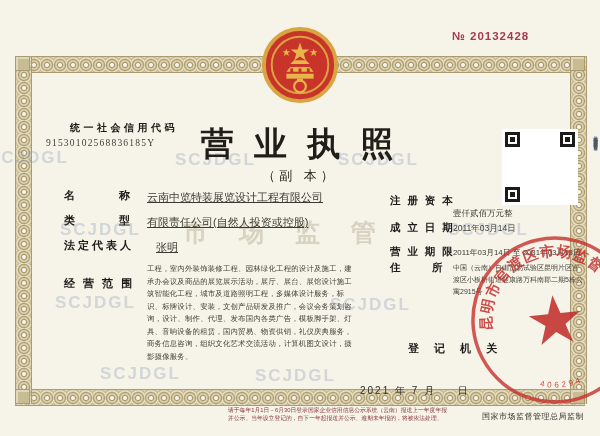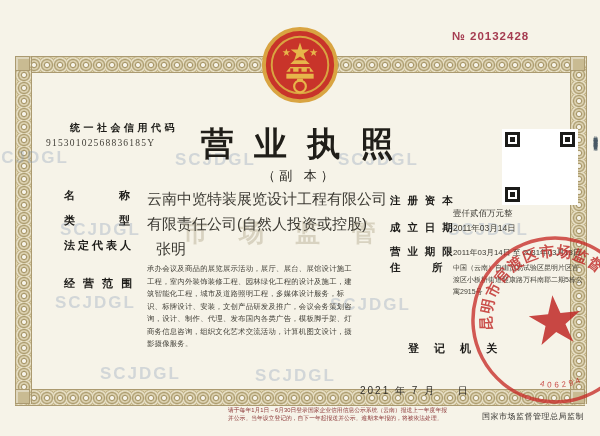--- a/index.html
+++ b/index.html
@@ -47,21 +47,21 @@
       repeating-linear-gradient(90deg,#20201e 0 3px,#fff 3px 7px),
       repeating-linear-gradient(0deg,#20201e 0 3px,#fff 3px 7px);
     background-blend-mode:screen;box-shadow:0 0 0 3px #fff;}
   .qr .finder{position:absolute;width:15px;height:15px;border:3px solid #1b1b19;background:#fff;box-sizing:border-box;}
   .qr .finder::after{content:"";position:absolute;left:2px;top:2px;width:5px;height:5px;background:#1b1b19;}
   .qr .f-tl{left:0;top:0;} .qr .f-tr{right:0;top:0;} .qr .f-bl{left:0;bottom:0;}
   .qr-note{position:absolute;left:578px;top:133px;height:74px;width:20px;
     writing-mode:vertical-rl;font-size:4.2px;line-height:5px;color:#4a5a66;letter-spacing:.3px;}
   
   .lbl{position:absolute;font-size:11px;font-weight:bold;color:#1c1b18;white-space:nowrap;}
-  .val{position:absolute;font-size:15px;color:#3c3a33;white-space:nowrap;}
+  .val{position:absolute;font-size:11px;color:#3c3a33;white-space:nowrap;text-decoration:underline;}
   .lbl5{letter-spacing:3px;}
   .lblsp{letter-spacing:2.5px;margin-top:14px;}
   .scope{position:absolute;left:147px;top:263px;font-size:7.4px;line-height:12.5px;color:#44423a;letter-spacing:.2px;}
   .scope div{white-space:nowrap;}
   .rlbl{position:absolute;left:390px;font-size:10.5px;font-weight:bold;color:#1c1b18;white-space:nowrap;letter-spacing:2px;}
   .rval{position:absolute;left:453px;font-size:8.5px;color:#3c3a33;white-space:nowrap;}
   .addr{position:absolute;left:453px;top:262px;font-size:7px;line-height:12px;color:#44423a;}
   .addr div{white-space:nowrap;}
   .reg-label{position:absolute;left:408px;top:341px;font-size:11px;font-weight:bold;letter-spacing:6px;color:#1c1b18;}
   .reg-date{position:absolute;left:360px;top:384px;font-size:10px;letter-spacing:2px;color:#2f2d28;}
@@ -133,25 +133,26 @@
   <div class="val" style="left:147px;top:190px;">云南中览特装展览设计工程有限公司</div>
 
   <div class="lbl" style="left:64px;top:213px;">类　　　　型</div>
   <div class="val" style="left:147px;top:215px;">有限责任公司(自然人投资或控股)</div>
 
   <div class="lbl lbl5" style="left:64px;top:238px;">法定代表人</div>
   <div class="val" style="left:156px;top:240px;text-align:right;">张明</div>
 
   <div class="lbl lblsp" style="left:64px;top:262px;">经 营 范 围</div>
   <div class="scope">
+    <div>工程，室内外装饰装修工程、园林绿化工程的设计及施工，建</div>
     <div>承办会议及商品的展览展示活动，展厅、展台、展馆设计施工</div>
-    <div>工程，室内外装饰装修工程、园林绿化工程的设计及施工，建</div>
     <div>筑智能化工程，城市及道路照明工程，多媒体设计服务，标</div>
     <div>识、标牌设计、安装，文创产品研发及推广，会议会务策划咨</div>
     <div>询，设计、制作、代理、发布国内各类广告，模板脚手架、灯</div>
+    <div>具、音响设备的租赁，国内贸易、物资供销，礼仪庆典服务，</div>
     <div>商务信息咨询，组织文化艺术交流活动，计算机图文设计，摄</div>
     <div>影摄像服务。</div>
   </div>
 
   <div class="rlbl" style="top:194px;">注 册 资 本</div>
   <div class="rval" style="top:208px;">壹仟贰佰万元整</div>
 
   <div class="rlbl" style="top:221px;">成 立 日 期</div>
   <div class="rval" style="top:223px;text-align:right;">2011年03月14日</div>
 

